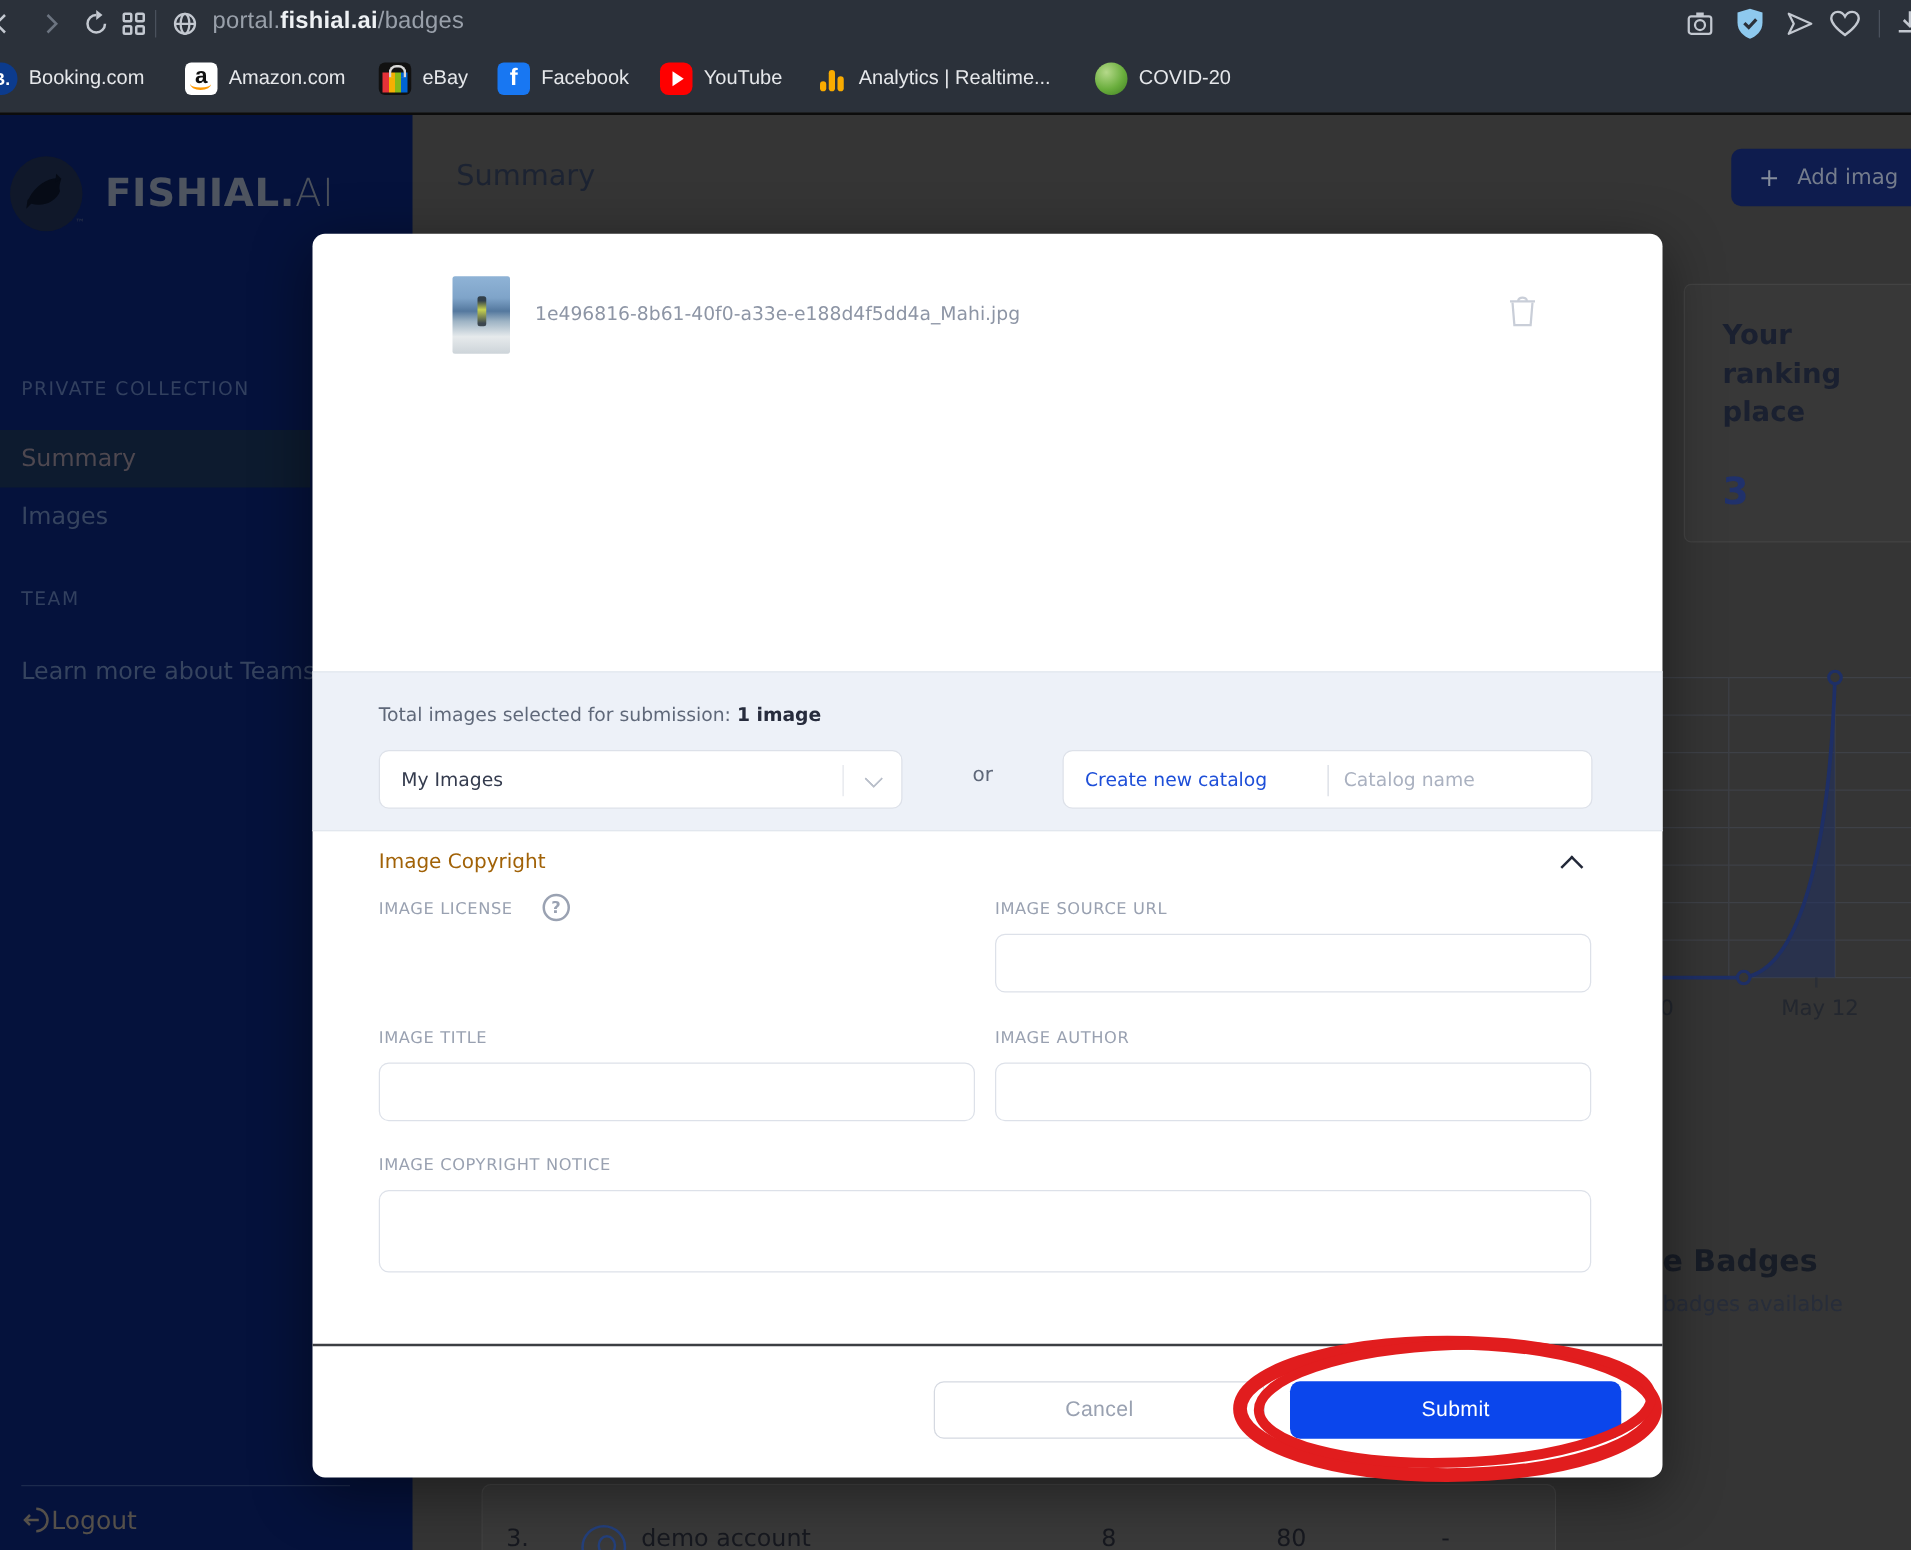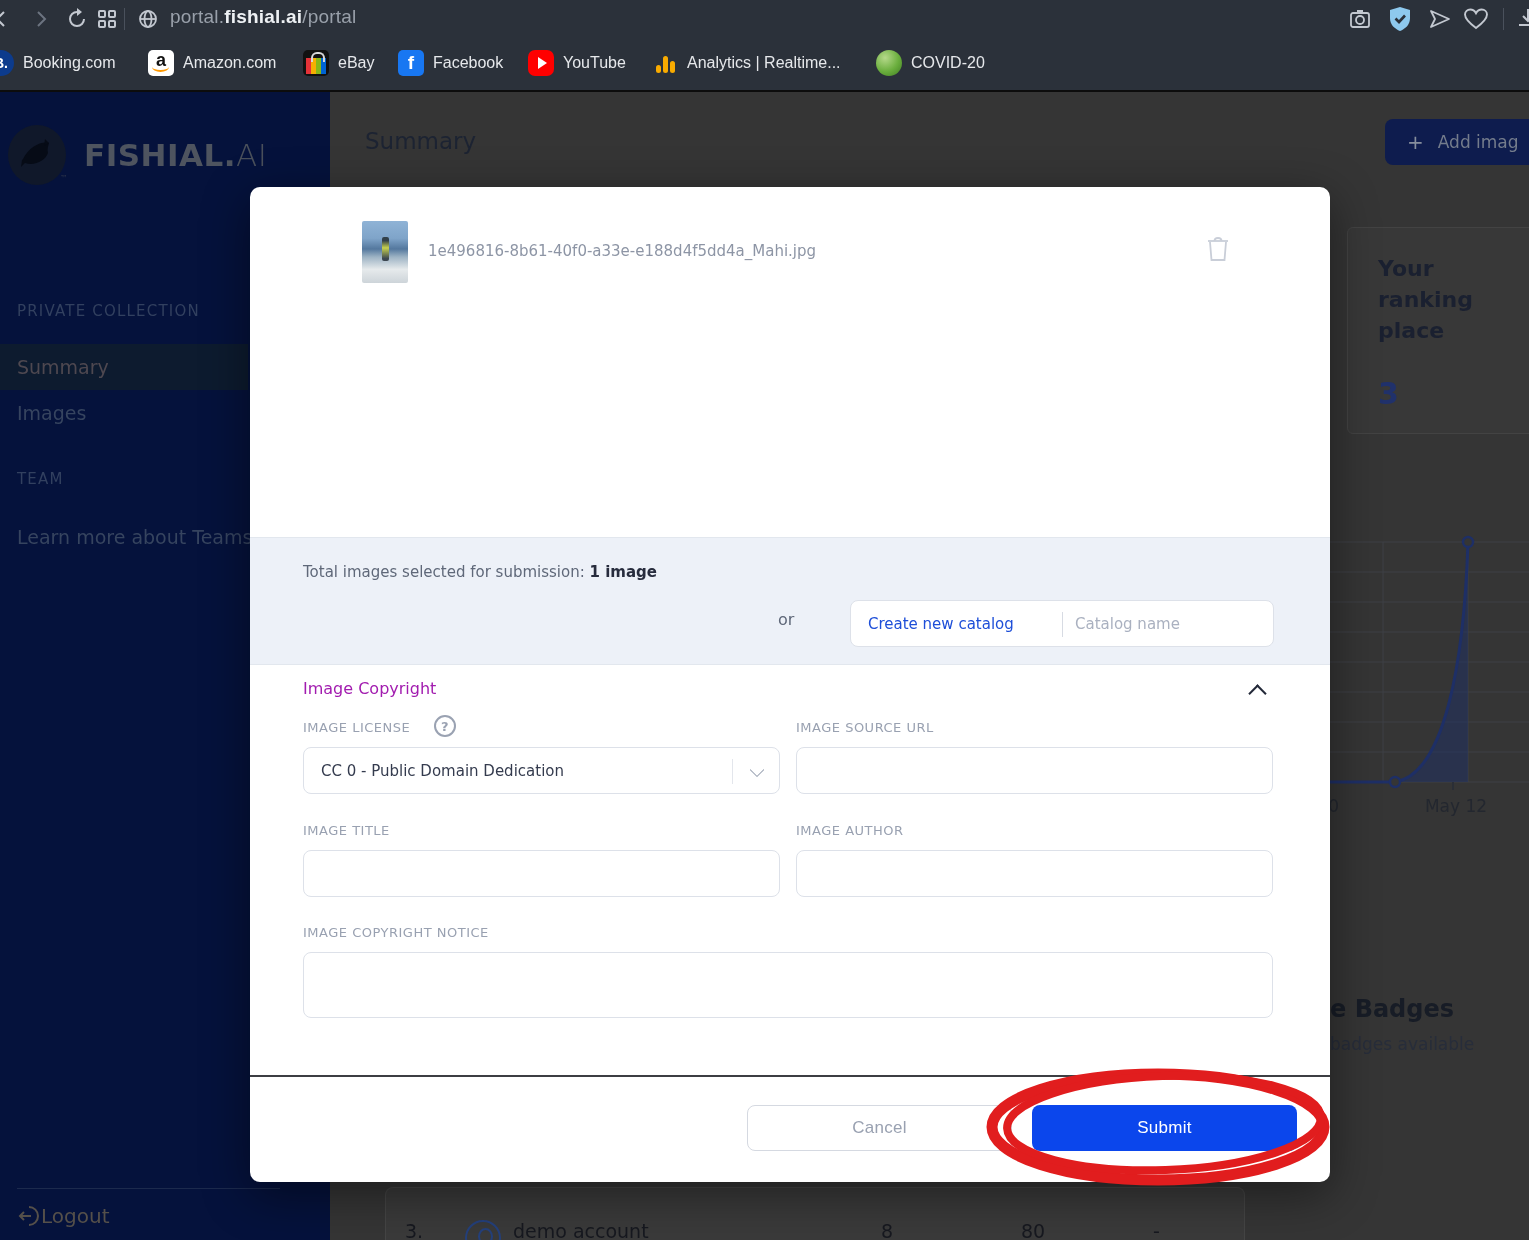--- a/index.html
+++ b/index.html
@@ -114,21 +114,21 @@
   .chev { position:absolute; right:16px; top:16px; width:12px; height:12px; border-right:2.5px solid #b9bfca;
     border-bottom:2.5px solid #b9bfca; transform:rotate(45deg) scale(.9); border-radius:1px; }
   .dd1 { left:53px; top:62px; width:419px; height:47px; padding-left:17px; }
   .or { position:absolute; left:528px; top:72px; font-size:16px; color:#5f6879; }
   .catalog { left:600px; top:62px; width:424px; height:47px; }
   .cat-btn { padding:0 0 0 17px; color:#1d4ed8; font-size:15px; }
   .cat-sep { position:absolute; left:211px; top:11px; width:1px; height:25px; background:#d7dbe3; }
   .cat-input { position:absolute; left:224px; top:4px; width:190px; height:37px; border:none; outline:none;
     font-size:15px; color:#343b4e; font-family:inherit; background:transparent; }
   .cat-input::placeholder { color:#aab1c0; }
-  .ic-title { position:absolute; left:53px; top:492px; font-size:16px; font-weight:500; color:#a21caf; }
+  .ic-title { position:absolute; left:53px; top:492px; font-size:16px; font-weight:500; color:#a16207; }
   .collapse { position:absolute; left:1000px; top:496px; width:16px; height:16px; }
   .collapse::before { content:""; position:absolute; left:1px; top:4px; width:11px; height:11px;
     border-left:2.5px solid #222838; border-top:2.5px solid #222838; transform:rotate(45deg); }
   .flabel { position:absolute; font-size:13px; letter-spacing:.5px; color:#99a1b1; }
   .help { position:absolute; left:131px; top:-5px; width:22px; height:22px; border:2px solid #9aa2b2;
     border-radius:50%; color:#9aa2b2; font-size:13px; font-weight:700; text-align:center; line-height:19px; }
   .inp { position:absolute; background:#fff; border:1px solid #dde1e9; border-radius:8px; outline:none;
     font-size:15px; color:#343b4e; font-family:inherit; padding:0 14px; }
   .footer-div { position:absolute; left:0; top:888px; width:1080px; height:2px; background:#3c3e43; }
   .btn { position:absolute; top:918px; height:46px; border-radius:8px; font-size:17px;
@@ -172,21 +172,21 @@
     <span class="tb-sep" style="left:124px"></span>
     <span class="tb" style="left:133px">
       <svg width="22" height="22" viewBox="0 0 22 22">
           <g fill="none" stroke="#c3c8d0" stroke-width="1.8">
             <circle cx="11" cy="11" r="8"></circle>
             <ellipse cx="11" cy="11" rx="3.5" ry="8"></ellipse>
             <line x1="3" y1="11" x2="19" y2="11"></line>
           </g>
         </svg>
       </span>
-    <div class="url"><span>portal.</span><b>fishial.ai</b><span>/portal</span></div>
+    <div class="url"><span>portal.</span><b>fishial.ai</b><span>/badges</span></div>
     <span class="tb" style="left:1345px">
       <svg width="24" height="24" viewBox="0 0 24 24">
           <g fill="none" stroke="#c3c8d0" stroke-width="1.8">
             <rect x="3" y="6" width="18" height="14" rx="2"></rect>
             <circle cx="12" cy="13" r="4"></circle>
             <rect x="9" y="3" width="6" height="3" fill="#c3c8d0" stroke="none"></rect>
           </g>
         </svg>
       </span>
     <span class="tb" style="left:1385px">
@@ -334,38 +334,38 @@
       <svg width="24" height="27" viewBox="0 0 24 27">
           <g fill="none" stroke="#c9ced8" stroke-width="1.8">
             <path d="M4 7 L5.5 25 H18.5 L20 7"></path>
             <path d="M2 6 H22"></path>
             <path d="M8.5 6 C8.5 2 15.5 2 15.5 6"></path>
           </g>
         </svg></span>
 
     <div class="msec2">
       <div class="total"><span>Total images selected for submission: </span><b>1 image</b></div>
+      <div class="field dd1">
+        <span>My Images</span>
+        <span class="ddsep"></span>
+        <span class="chev"></span>
+      </div>
       <div class="or">or</div>
       <div class="field catalog">
         <span class="cat-btn">Create new catalog</span>
         <span class="cat-sep"></span>
         <input class="cat-input" placeholder="Catalog name" style="">
       </div>
     </div>
 
     <div class="ic-title">Image Copyright</div>
     <span class="collapse"></span>
 
     <div class="flabel" style="left:53px; top:533px"><span>IMAGE LICENSE</span>
       <span class="help">?</span></div>
-    <div class="field" style="left:53px; top:560px; width:477px; height:47px; padding-left:17px">
-      <span>CC 0 - Public Domain Dedication</span>
-      <span class="ddsep"></span>
-      <span class="chev"></span>
-    </div>
 
     <div class="flabel" style="left:546px; top:533px">IMAGE SOURCE URL</div>
     <input class="inp" style="left: 546px; top: 560px; width: 477px; height: 47px;" value="">
 
     <div class="flabel" style="left:53px; top:636px">IMAGE TITLE</div>
     <input class="inp" style="left: 53px; top: 663px; width: 477px; height: 47px;" value="">
 
     <div class="flabel" style="left:546px; top:636px">IMAGE AUTHOR</div>
     <input class="inp" style="left: 546px; top: 663px; width: 477px; height: 47px;" value="">
 

